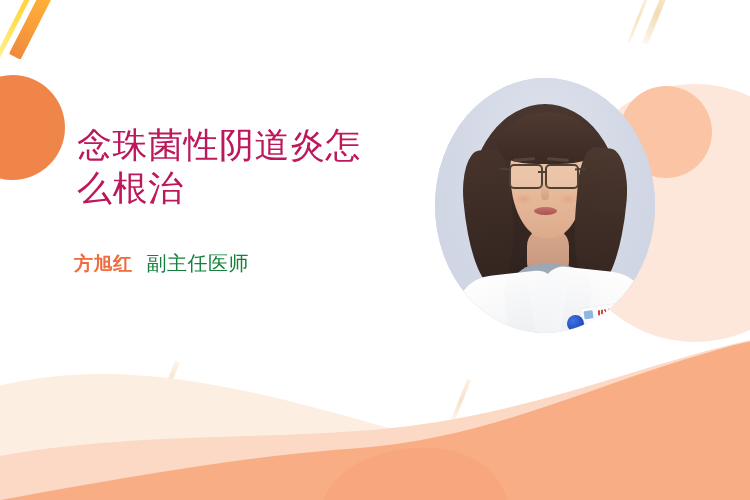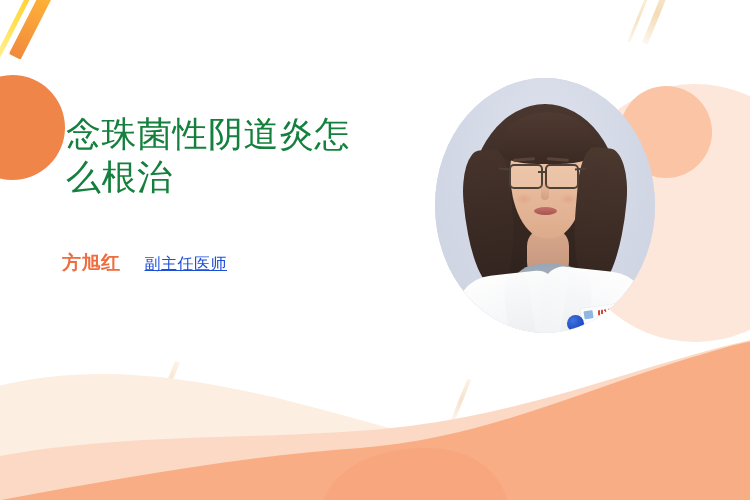--- a/index.html
+++ b/index.html
@@ -278,52 +278,52 @@
             mask-image:radial-gradient(ellipse 118px 74px at 50% -20%, transparent 0 99%, #000 99%);
   }
 
   
   #text-block{
     position:absolute;
     left:62px; top:108px;
     width:352px;
   }
   #title{
-    margin:4px;
+    margin:15px;
     font-size:35px;
     line-height:1.23;
     font-weight:400;
-    color:#15803d;
+    color:#be185d;
     letter-spacing:.5px;
     white-space:pre-wrap;
   }
   #byline{
     margin:0;
     position:absolute;
     left:62px; top:250px;
     width:360px;
   }
   #doctor-row{
     display:flex;
     align-items:baseline;
-    gap:24px;
+    gap:14px;
     margin-bottom:9px;
+    margin-left:12px;
   }
   #doctor-name{
     font-size:19px;
     font-weight:bold;
     color:#ef6c3f;
     letter-spacing:.5px;
   }
   #doctor-title{
-    font-size:16px;
+    font-size:20px;
     font-weight:400;
-    color:#1d4ed8;
+    color:#15803d;
     letter-spacing:.5px;
-    text-decoration:underline;
   }
   #affiliation{
     font-size:17px;
     line-height:1.42;
     color:#f2876a;
     letter-spacing:.3px;
     white-space:pre-wrap;
   }
 </style>
 </head>

